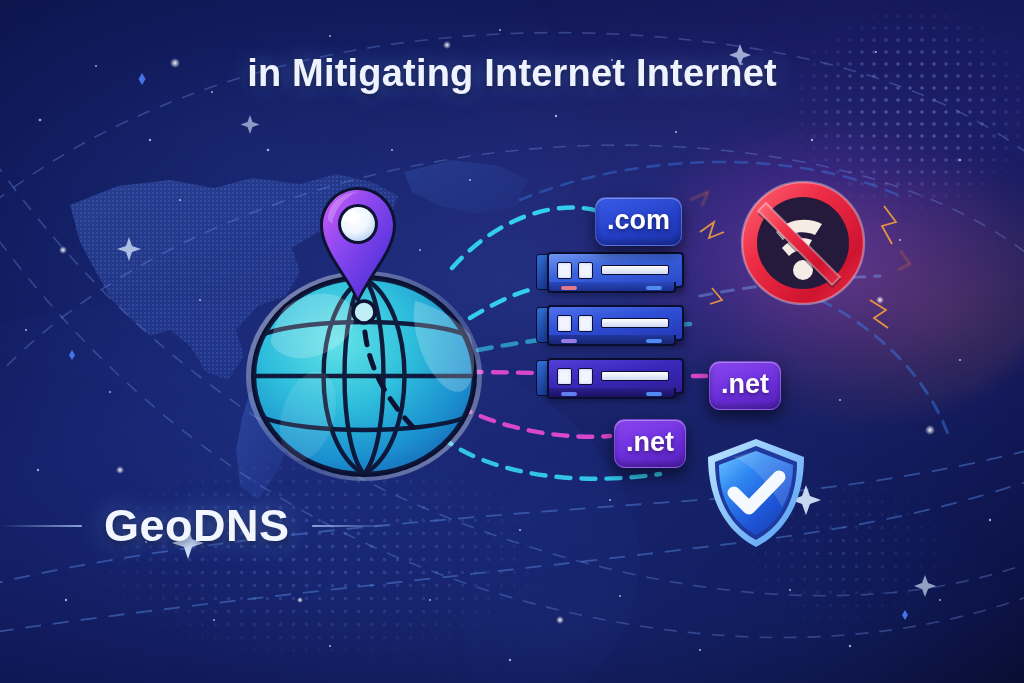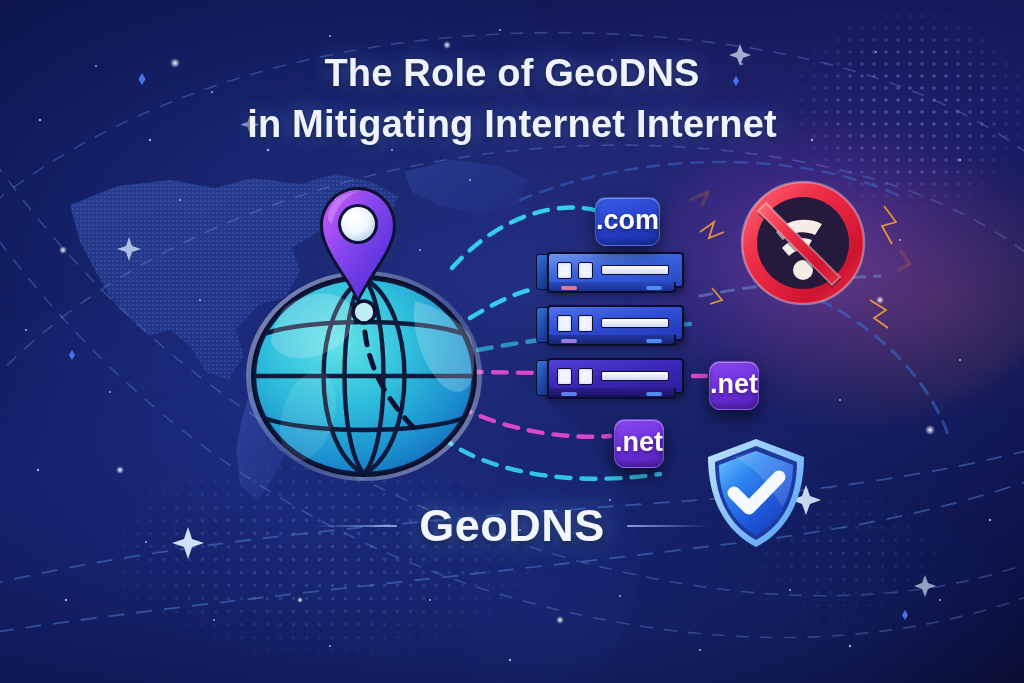--- a/index.html
+++ b/index.html
@@ -61,34 +61,34 @@
     position:absolute;left:0;right:0;top:48px;text-align:center;
     font-size:38px;font-weight:bold;line-height:1.33;letter-spacing:.2px;
     color:#eef3ff;
     text-shadow:0 0 22px rgba(120,165,255,.45), 0 2px 6px rgba(0,0,0,.55);
   }
   .title .l2{display:block;}
 
   
   .brandwrap{
     position:absolute;left:0;right:0;top:500px;
-    display:flex;align-items:center;justify-content:center;gap:22px;
+    display:flex;align-items:center;justify-content:flex-start;gap:22px;
   }
   .brandrule{width:82px;height:2px;background:linear-gradient(90deg,rgba(150,185,255,0),rgba(175,205,255,.75));border-radius:2px;}
   .brandrule.right{background:linear-gradient(90deg,rgba(175,205,255,.75),rgba(150,185,255,0));}
   .brand{
     font-size:45px;font-weight:bold;color:#f2f6ff;letter-spacing:.5px;
     text-shadow:0 0 26px rgba(120,170,255,.55),0 3px 8px rgba(0,0,0,.6);
   }
 
   
   .badge{
     position:absolute;display:flex;align-items:center;justify-content:center;
     border-radius:11px;color:#fff;font-weight:bold;font-size:27px;
-    padding:7px 0 9px;
+    padding:7px 11px 9px;
     box-shadow:0 7px 16px rgba(0,0,0,.55), inset 0 1px 0 rgba(255,255,255,.35), inset 0 -3px 6px rgba(0,0,0,.28);
     text-shadow:0 2px 4px rgba(0,0,0,.45);
     border:1px solid rgba(255,255,255,.16);
   }
   .badge-com{left:595px;top:197px;background:linear-gradient(165deg,#3a5ce8 0%,#2540c9 55%,#1c31a8 100%);}
   .badge-org{left:700px;top:307px;background:linear-gradient(165deg,#4fd6c8 0%,#2ab4b0 55%,#199a9c 100%);color:#fff;}
   .badge-net1{left:709px;top:361px;background:linear-gradient(165deg,#8a47f0 0%,#6c2fdc 55%,#5420b8 100%);}
   .badge-net2{left:614px;top:419px;background:linear-gradient(165deg,#8a47f0 0%,#6c2fdc 55%,#5420b8 100%);}
 
   
@@ -270,21 +270,20 @@
       <path d="M468,372 C530,372 620,376 706,376" stroke="#e44ad0" stroke-width="4.4" stroke-dasharray="14 11" opacity=".95"></path>
       <path d="M458,406 C500,428 560,440 610,436" stroke="#e44ad0" stroke-width="4.4" stroke-dasharray="14 11" opacity=".95"></path>
       <path d="M440,436 C490,476 580,486 660,474" stroke="#35d6f5" stroke-width="4.4" stroke-dasharray="14 11" opacity=".9"></path>
       <path d="M700,296 C760,284 830,278 880,276" stroke="#6f93e8" stroke-width="3" stroke-dasharray="12 10" opacity=".5"></path>
       <path d="M820,300 C880,330 930,380 950,440" stroke="#3a7fe8" stroke-width="3" stroke-dasharray="12 10" opacity=".45"></path>
       <path d="M520,200 C640,150 800,150 900,196" stroke="#3a7fe8" stroke-width="2.6" stroke-dasharray="12 10" opacity=".4"></path>
     </g>
   </svg>
 
   <div class="title">
-    <span>The Role of GeoDNS</span>
     <span class="l2">in Mitigating Internet Internet</span>
   </div>
 
   <svg class="globe" viewBox="0 0 252 214">
     <defs>
       <radialGradient id="globeG" cx="38%" cy="32%" r="78%">
         <stop offset="0%" stop-color="#63e3e8"></stop>
         <stop offset="42%" stop-color="#2fbfdc"></stop>
         <stop offset="78%" stop-color="#1b8fcf"></stop>
         <stop offset="100%" stop-color="#1566b4"></stop>

